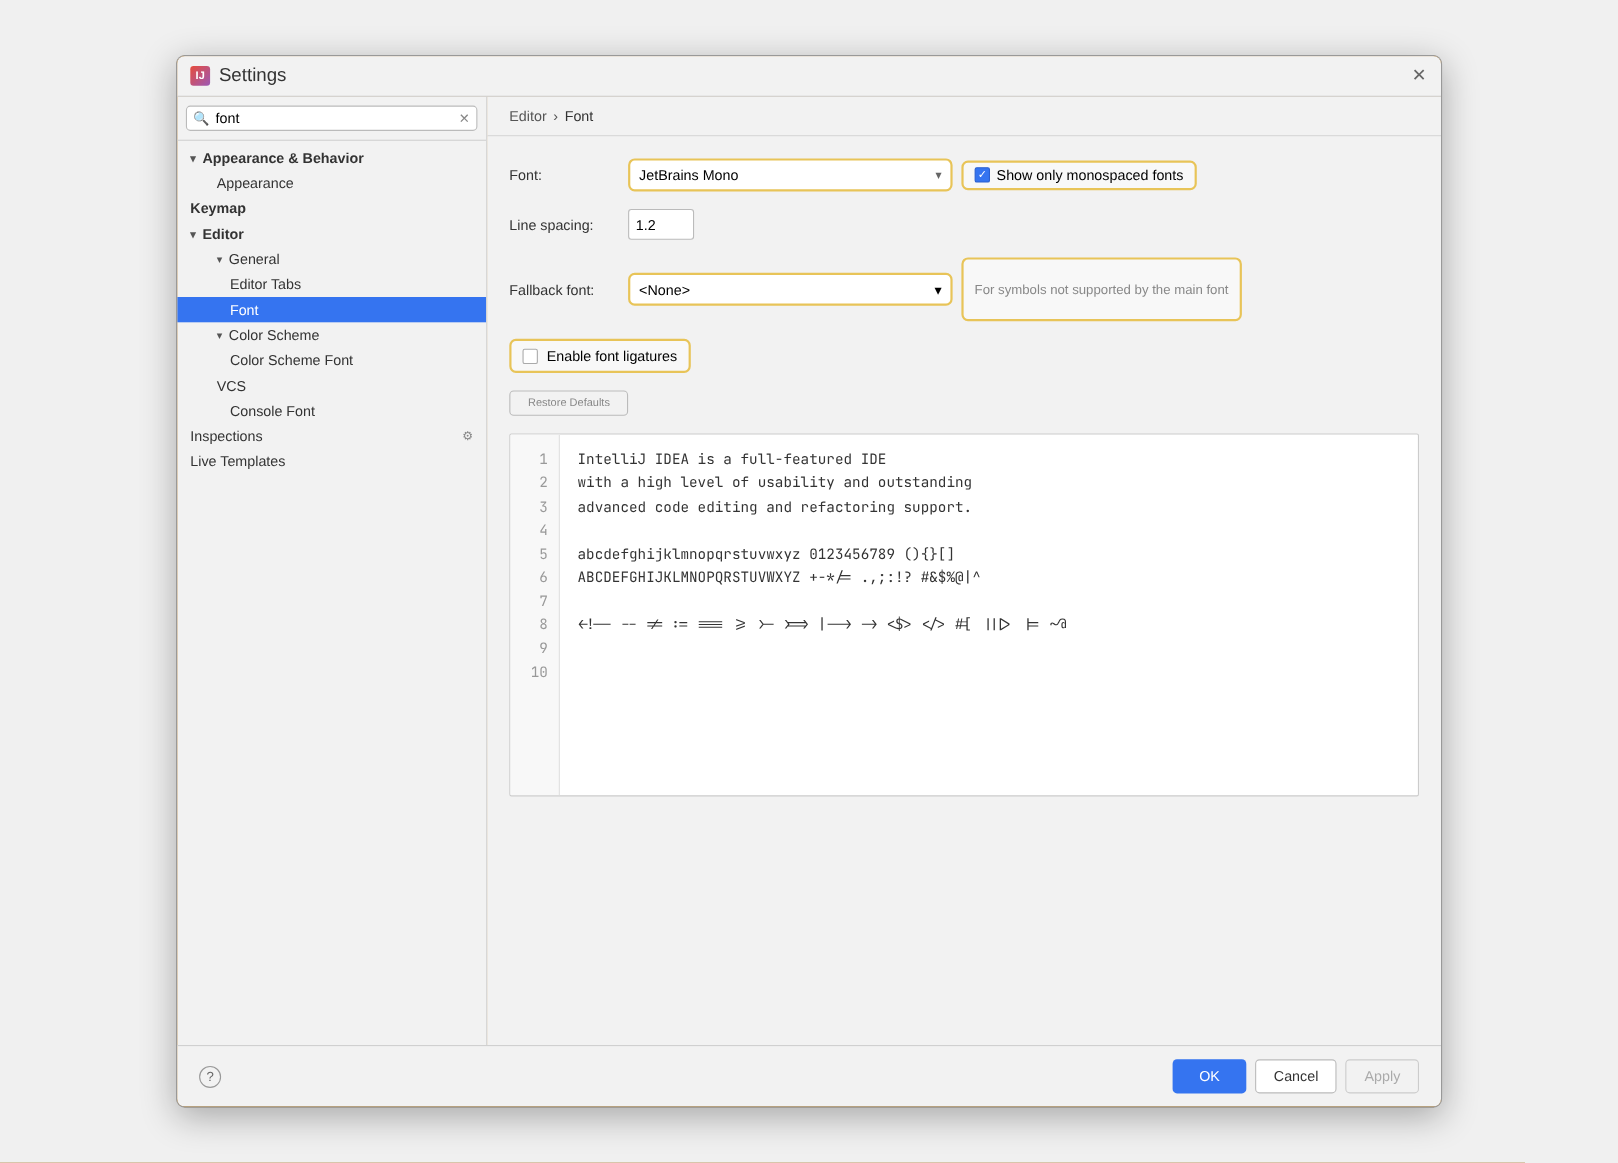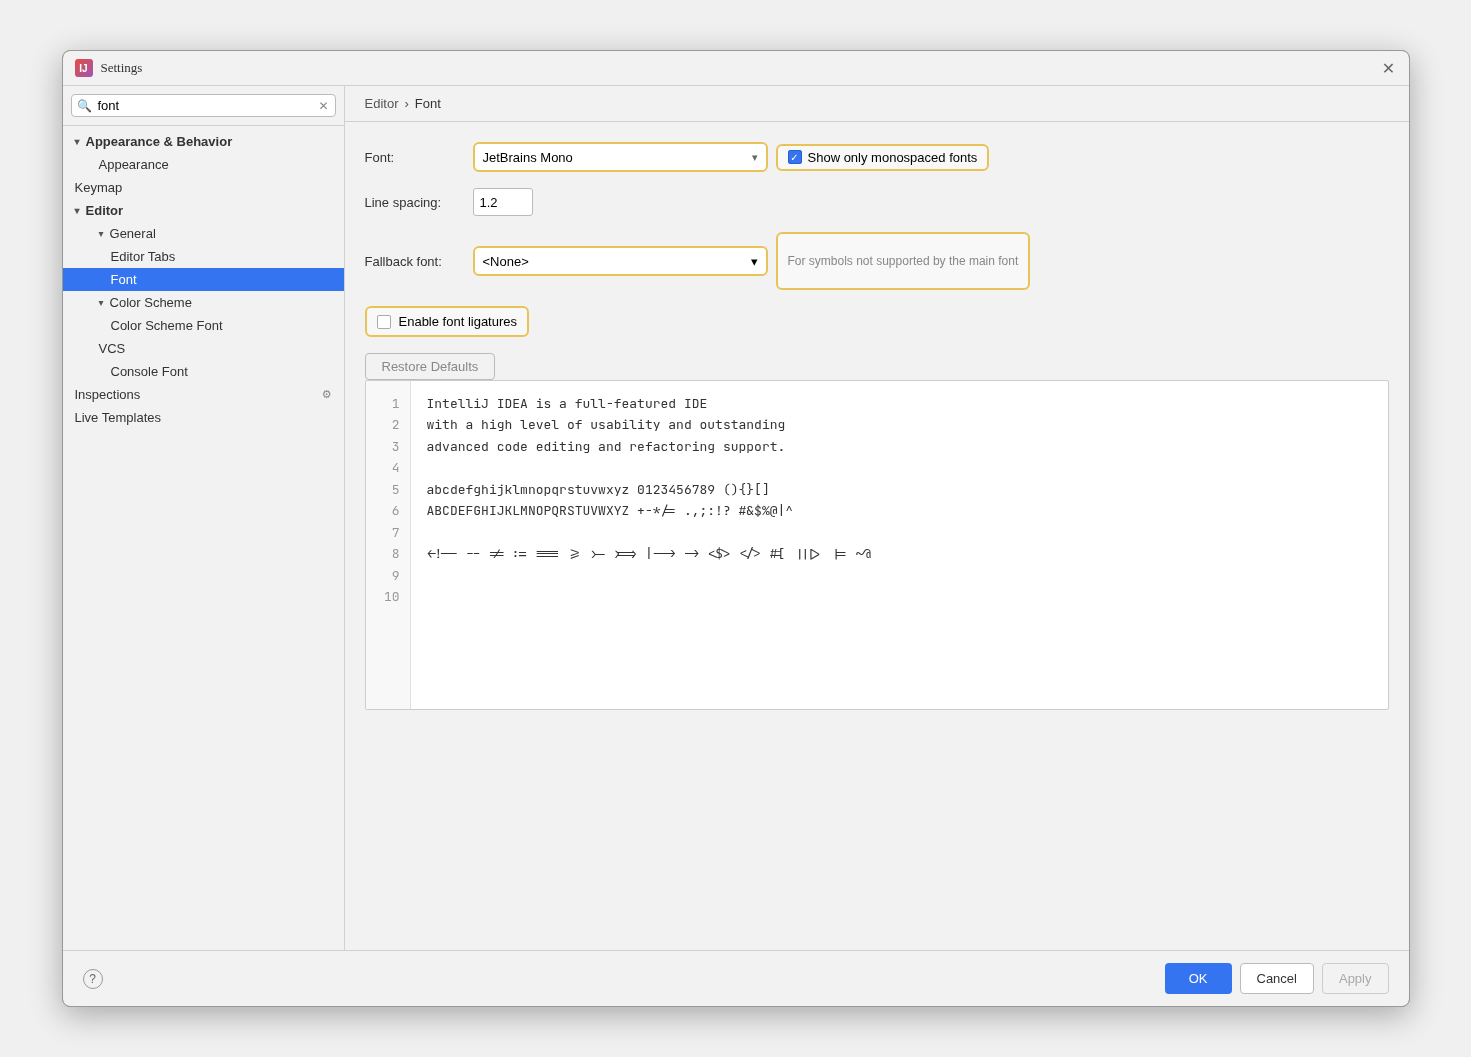--- a/index.html
+++ b/index.html
@@ -6,21 +6,21 @@
     body {
       font-family: -apple-system, BlinkMacSystemFont, "Segoe UI", Arial, sans-serif;
       font-size: 13px;
       background: #f0f0f0;
       display: flex;
       align-items: center;
       justify-content: center;
       min-height: 100vh;
     }
     .dialog {
-      width: 1348px;
+      width: 1151px;
       height: 957px;
       background: #a16207;
       border: 1px solid #999;
       border-radius: 8px;
       display: flex;
       flex-direction: column;
       box-shadow: 0 8px 32px rgba(0,0,0,0.3);
       overflow: hidden;
     }
     .title-bar {
@@ -43,24 +43,23 @@
       background: linear-gradient(135deg, #e74c3c, #9b59b6);
       border-radius: 3px;
       display: flex;
       align-items: center;
       justify-content: center;
       color: white;
       font-size: 10px;
       font-weight: bold;
     }
     .title-text {
-      font-size: 13px;
+      font-size: 17px;
       font-weight: 500;
       color: #333;
-      font-family: Liberation Serif, serif;
     }
     .close-btn {
       width: 16px;
       height: 16px;
       background: none;
       border: none;
       cursor: pointer;
       color: #666;
       font-size: 16px;
       display: flex;
@@ -253,23 +252,24 @@
       border-radius: 6px;
       padding: 6px 10px;
       width: fit-content;
       background: #f8f8f8;
     }
     .restore-btn {
       padding: 5px 16px;
       border: 1px solid #bbb;
       border-radius: 4px;
       background: #f2f2f2;
-      font-size: 13px;
+      font-size: 10px;
       cursor: pointer;
       color: #888;
+      margin-bottom: 16px;
     }
     .preview-area {
       background: white;
       border: 1px solid #ccc;
       border-radius: 2px;
       padding: 0;
       font-family: "JetBrains Mono", "Courier New", monospace;
       font-size: 13px;
       min-height: 330px;
       display: flex;
@@ -385,21 +385,21 @@
       </div>
       <div class="nav-tree">
 
         <div class="nav-item group-header">
           <span class="triangle expanded"></span>
           <span>Appearance &amp; Behavior</span>
         </div>
         <div class="nav-item indent2">
           <span>Appearance</span>
         </div>
-        <div class="nav-item" style="font-weight:normal;align-items:flex-end;">
+        <div class="nav-item" style="font-weight:bold;align-items:flex-end;">
           <span>Keymap</span>
         </div>
         <div class="nav-item group-header">
           <span class="triangle expanded"></span>
           <span>Editor</span>
         </div>
         <div class="nav-item indent2">
           <span class="triangle expanded"></span>
           <span>General</span>
         </div>

